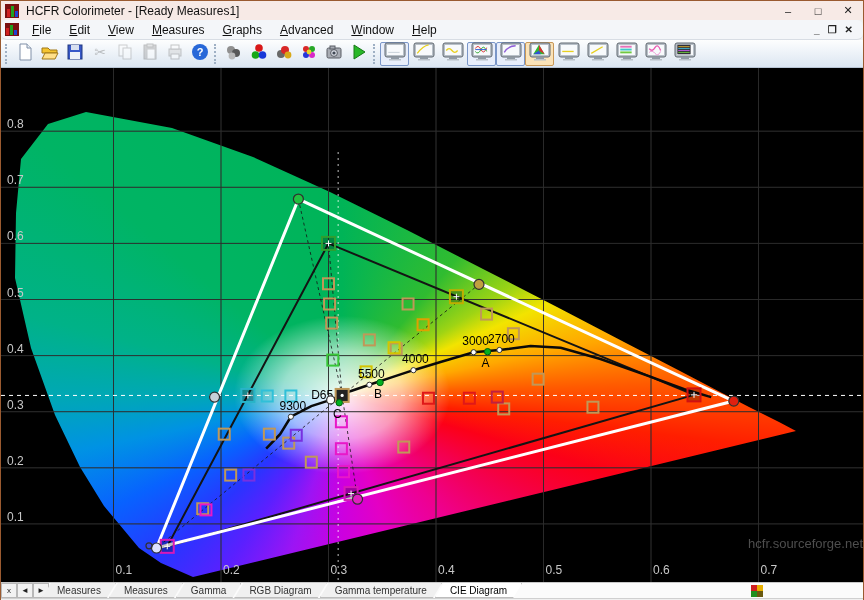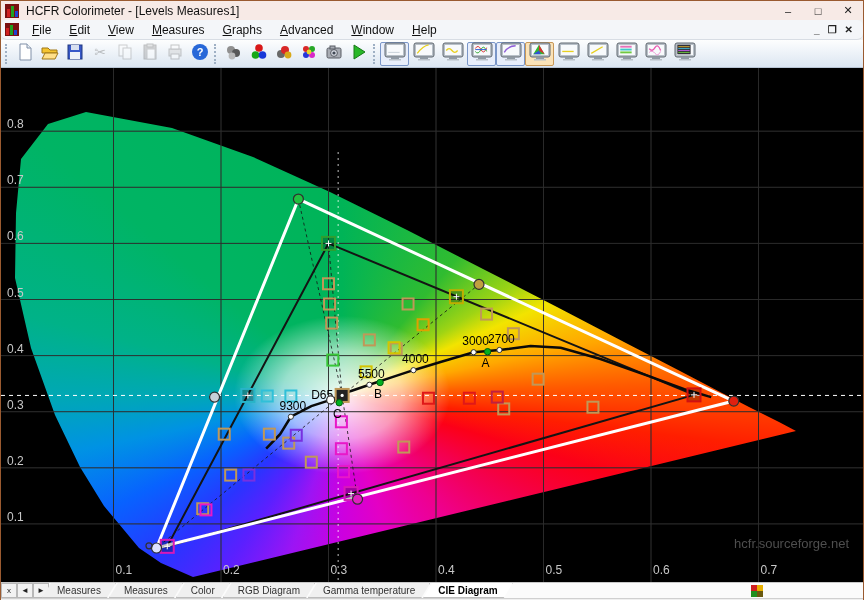--- a/index.html
+++ b/index.html
@@ -34,27 +34,27 @@
     background:
       radial-gradient(ellipse 150px 110px at 341px 327px, rgba(255,255,255,.95) 0%, rgba(255,255,255,.6) 40%, rgba(255,255,255,0) 72%),
       conic-gradient(from 0deg at 341px 327px,
         #00b457 0deg,#30bc30 40deg,#9ed414 58deg,#f2e400 66deg,#ffa800 78deg,#ff5a00 88deg,
         #ff1e00 97deg,#fc0018 106deg,#f4004e 120deg,#ee0090 140deg,#e400c4 162deg,#cc00e0 180deg,
         #9c14f4 198deg,#5a20ff 214deg,#2a34ff 228deg,#0862ff 244deg,#0092e4 258deg,#00a8b4 270deg,
         #00b288 284deg,#00b464 310deg,#00b457 360deg);
     clip-path:polygon(192px 509px,160px 495px,138px 480px,103px 438px,79px 399px,54px 347px,30px 280px,14px 210px,15px 145px,20px 91px,47px 56px,85px 44px,171px 60px,252px 89px,329px 124px,406px 162px,482px 201px,556px 239px,623px 274px,679px 303px,721px 325px,748px 339px,778px 354px,795px 363px);
   }
   #plot { position:absolute; left:0; top:0; }
-  #watermark { position:absolute; right:14px; top:468px; color:#4e4e4e; font-size:13px; }
+  #watermark { position:absolute; right:0; top:468px; color:#4e4e4e; font-size:13px; }
 
   
   #tabbar { height:16px; background:#fbfbfb; border-top:1px solid #c8c8c8; display:flex; align-items:stretch; font-size:10px; flex:none; position:relative; }
   .tab-nav { width:16px; border:1px solid #b8b8b8; background:#f2f2f2; display:flex; align-items:center; justify-content:center; font-size:8px; color:#222; }
   .tab { padding:1px 14px 0 14px; background:#f0f0f0; color:#333; border:1px solid #bdbdbd; border-top:none; clip-path:polygon(9px 0,100% 0,calc(100% - 9px) 100%,0 100%); margin-left:-7px; display:flex; align-items:center; }
-  .tab.active { background:#ffffff; font-weight:bold; color:#000; }
+  .tab.active { background:#ffffff; font-weight:normal; color:#000; }
   #tab-right-icon { position:absolute; left:750px; top:2px; width:12px; height:12px; display:grid; grid-template-columns:6px 6px; }
   #tab-right-icon i:nth-child(1){background:#cf2020;} #tab-right-icon i:nth-child(2){background:#e8b000;}
   #tab-right-icon i:nth-child(3){background:#209020;} #tab-right-icon i:nth-child(4){background:#6a5a10;}
   #reference-box { position:absolute; right:4px; top:18px; display:flex; align-items:center; gap:4px; font-size:10px; color:#222;justify-content:flex-end; }
   #reference-box .cb { width:10px; height:10px; border:1px solid #8a8a8a; background:#fff; }
 
   
   #statusbar { height:15px; background:#f0f0f0; border-top:1px solid #d0d0d0; display:flex; align-items:center; font-size:11px; color:#222; flex:1; position:relative; }
   #status-text { padding-left:4px; }
   text { font-family:"Liberation Sans",sans-serif; }
@@ -62,21 +62,21 @@
 </head>
 <body>
 
 <div id="app">
   <div id="titlebar">
     <div id="app-icon">
       <i style="height:8px;background:#d02020"></i>
         <i style="height:11px;background:#20a020"></i>
         <i style="height:6px;background:#2040d0"></i>
     </div>
-    <span id="title-text">HCFR Colorimeter - [Levels Measures1]</span>
+    <span id="title-text">HCFR Colorimeter - [Ready Measures1]</span>
     <div class="winbtn">–</div>
     <div class="winbtn">□</div>
     <div class="winbtn">✕</div>
   </div>
 
   <div id="menubar">
     <div id="menubar-icon" style="width:14px;height:13px;margin:0 4px;background:#7a1010;display:flex;align-items:flex-end;gap:1px;padding:1px;">
       <i style="display:block;width:3px;height:7px;background:#d02020"></i>
         <i style="display:block;width:3px;height:10px;background:#20a020"></i>
         <i style="display:block;width:3px;height:5px;background:#2040d0"></i>
@@ -474,21 +474,21 @@
         <i></i>
         <i></i>
         <i></i>
         <i></i>
       </div>
     <div class="tab-nav">x</div>
       <div class="tab-nav">◄</div>
       <div class="tab-nav">►</div>
       <div class="tab">Measures</div>
       <div class="tab">Measures</div>
-      <div class="tab">Color</div>
+      <div class="tab">Gamma</div>
       <div class="tab">RGB Diagram</div>
       <div class="tab">Gamma temperature</div>
       <div class="tab active">CIE Diagram</div>
       <div id="reference-box">
       <span class="cb"></span>
       <span>Reference</span>
     </div>
   </div>
 
   <div id="statusbar">

